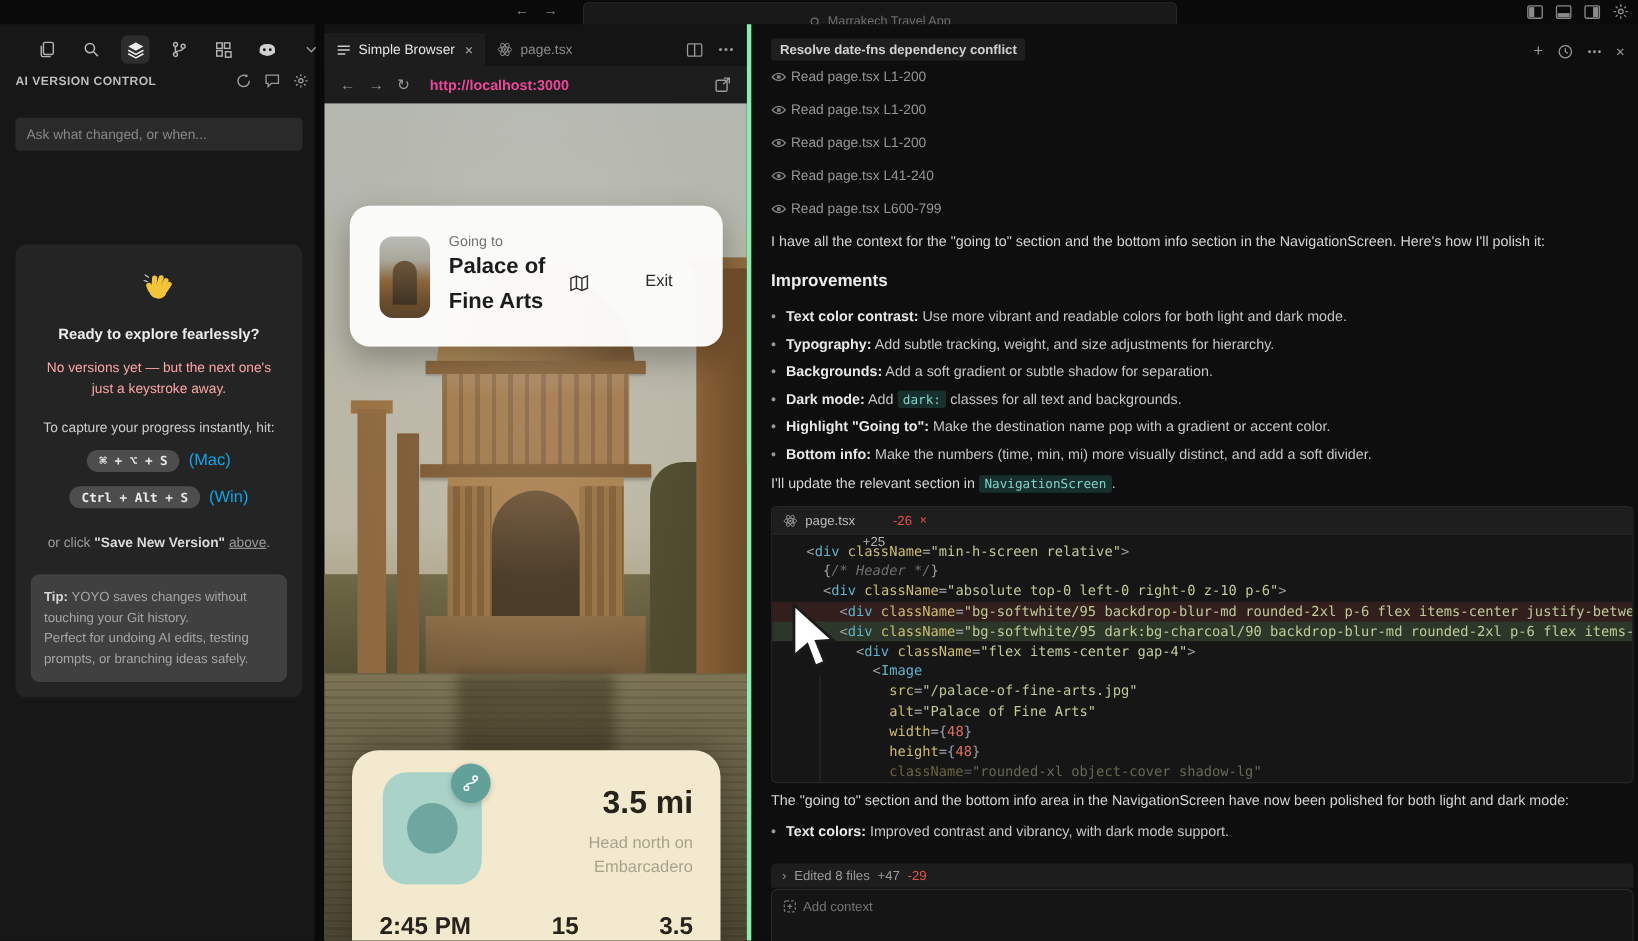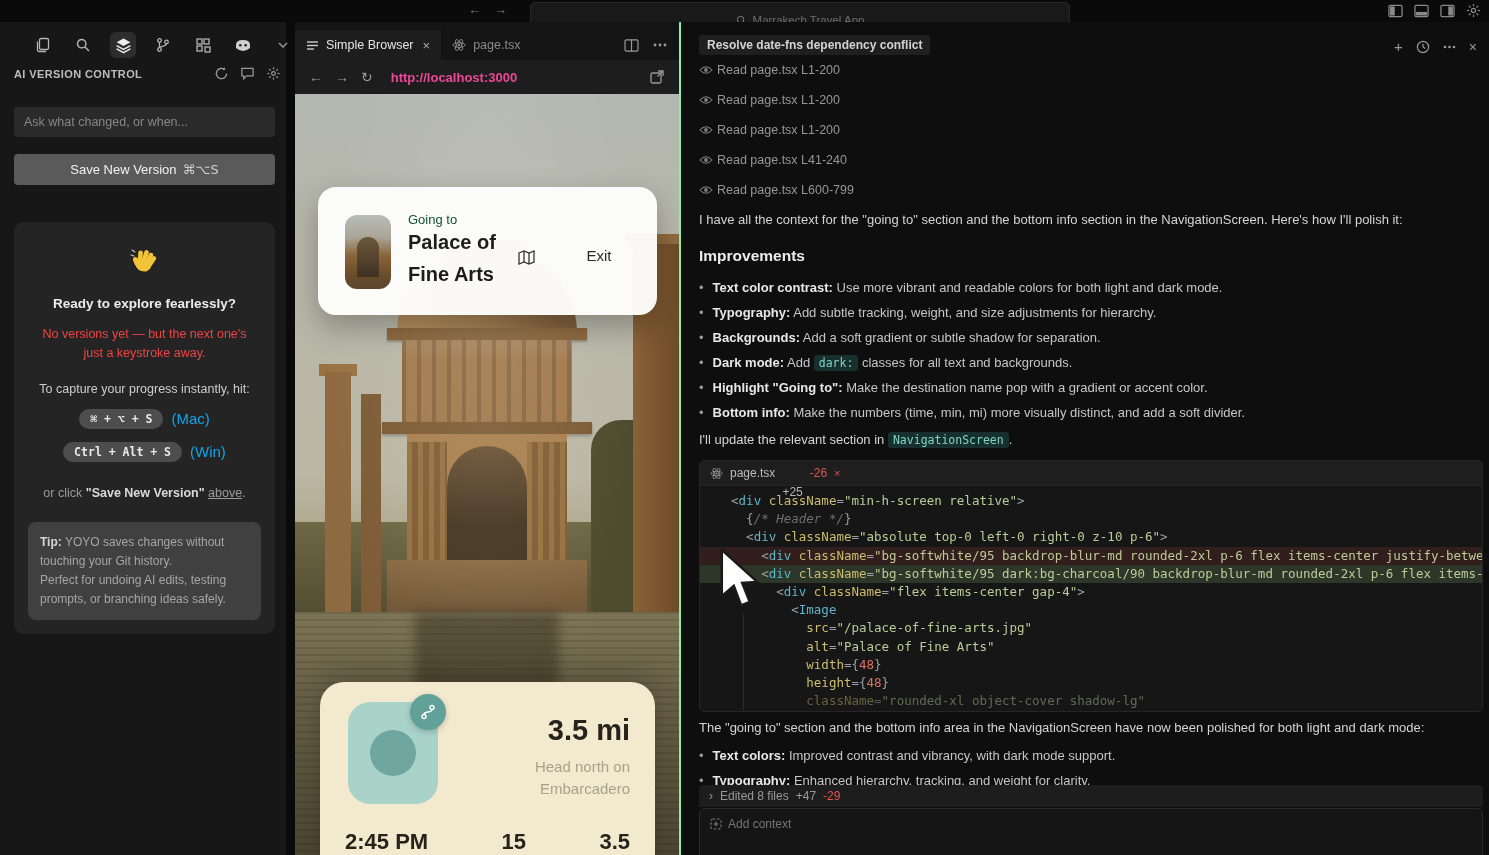--- a/index.html
+++ b/index.html
@@ -26,21 +26,21 @@
     border:none; border-radius:4px; color:#cfcfcf; font-size:12.5px; padding:0 10px; outline:none;
     font-family:"Liberation Sans","DejaVu Sans",sans-serif; }
   #ask-input::placeholder { color:#878787; }
   #save-btn { position:absolute; left:14px; top:132px; width:261px; height:31px; background:#5a5a5a;
     border:none; border-radius:4px; color:#f1f1f1; font-size:13px; cursor:pointer; }
   #save-btn .shortcut { color:#cfcfcf; margin-left:6px; font-family:"DejaVu Sans",sans-serif; }
   #welcome-card { position:absolute; left:14px; top:200px; width:261px; height:412px; background:#242424;
     border-radius:10px; text-align:center; padding:16px 14px; }
   #welcome-card .wave { margin:4px auto 0; width:32px; height:32px; }
   #welcome-card h3 { font-size:13.5px; color:#ececec; margin-top:22px; }
-  #welcome-card .sub { font-size:12.5px; color:#ef4444; line-height:1.5; margin:14px auto 0; width:220px; }
+  #welcome-card .sub { font-size:12.5px; color:#fca5a5; line-height:1.5; margin:14px auto 0; width:220px; }
   #welcome-card .capture { font-size:12.5px; color:#cdcdcd; margin-top:19px; }
   .pill-row { margin-top:13px; display:flex; align-items:center; justify-content:center; gap:8px; }
   .key-pill { background:#4d4d4d; border-radius:10px; padding:3px 11px; color:#eaeaea; font-size:11.5px;
     font-family:"DejaVu Sans Mono","DejaVu Sans",monospace; font-weight:bold; }
   .pill-label { color:#0ea5e9; font-size:15px; }
   .or-click { margin-top:24px; font-size:12.5px; color:#9b9b9b; }
   .or-click b { color:#dadada; }
   .or-click .lnk { text-decoration:underline; }
   .tip-box { margin-top:22px; background:#404040; border-radius:8px; padding:11px 12px; text-align:left;
     font-size:12px; color:#a6a6a6; line-height:1.6; }
@@ -94,21 +94,21 @@
   #haze { left:0; top:0; width:384px; height:761px;
     background:radial-gradient(ellipse at 50% 28%, rgba(255,255,255,.10), transparent 60%); }
 
   
   #nav-card { position:absolute; left:23px; top:93px; width:339px; height:128px; background:rgba(253,253,251,.97);
     border-radius:18px; box-shadow:0 12px 30px rgba(0,0,0,.28); }
   #nav-thumb { position:absolute; left:27px; top:28px; width:46px; height:74px; border-radius:12px;
     background:linear-gradient(180deg,#b9bdb6 0%,#a9a599 30%,#8a6439 55%,#6b4d2b 80%,#59452b 100%); overflow:hidden; }
   #nav-thumb::after { content:""; position:absolute; left:12px; top:22px; width:22px; height:40px;
     border-radius:11px 11px 0 0; background:linear-gradient(#6d573a,#3f3222); }
-  #going-to { position:absolute; left:90px; top:25px; font-size:13px; color:#14532d; }
+  #going-to { position:absolute; left:90px; top:25px; font-size:13px; color:#737373; }
   #dest1 { position:absolute; left:90px; top:44px; font-size:20px; font-weight:bold; color:#1c1c1c; }
   #dest2 { position:absolute; left:90px; top:76px; font-size:20px; font-weight:bold; color:#1c1c1c; }
   #map-btn { position:absolute; left:192px; top:56px; width:34px; height:28px; display:flex; align-items:center; justify-content:center; border-radius:8px; }
   #exit-btn { position:absolute; left:250px; top:52px; width:62px; height:32px; display:flex; align-items:center;
     justify-content:center; font-size:15px; color:#2b2b2b; background:#fbfbf9; border-radius:9px; }
 
   
   #info-card { position:absolute; left:25px; top:588px; width:335px; height:267px; background:#f2e9cf;
     border-radius:24px; box-shadow:0 -8px 24px rgba(0,0,0,.18); }
   #map-thumb { position:absolute; left:28px; top:20px; width:90px; height:102px; border-radius:22px; background:#a9d2c9; }
@@ -118,21 +118,21 @@
   #dist-big { position:absolute; right:25px; top:32px; font-size:29px; font-weight:bold; color:#26231a; }
   #instr1 { position:absolute; right:25px; top:76px; font-size:15px; color:#a9a28a; }
   #instr2 { position:absolute; right:25px; top:98px; font-size:15px; color:#a9a28a; }
   #stats-row { position:absolute; left:25px; right:25px; top:147px; display:flex; justify-content:space-between; }
   .stat { text-align:center; }
   .stat:first-child { text-align:left; }
   .stat:last-child { text-align:right; }
   .stat .v { font-size:22px; font-weight:bold; color:#26231a; }
 
   
-  #chat { position:absolute; left:679px; top:22px; width:810px; height:833px; background:#0e0e0e; border-left:2px solid #86efac; }
+  #chat { position:absolute; left:679px; top:22px; width:810px; height:833px; background:#0e0e0e; border-left:4px solid #86efac; }
   #chat-title { position:absolute; left:18px; top:13px; background:#1f1f1f; border-radius:3px;
     padding:3px 8px; font-size:12px; font-weight:bold; color:#d2d2d2; }
   #chat-actions { position:absolute; right:12px; top:16px; display:flex; gap:13px; align-items:center; color:#9a9a9a; }
   .read-row { position:absolute; left:18px; display:flex; align-items:center; gap:4px;
     color:#969696; font-size:12.5px; }
   #chat-intro { position:absolute; left:18px; top:190px; width:786px; font-size:13px; color:#d4d4d4; }
   #imp-head { position:absolute; left:18px; top:225px; font-size:15.5px; font-weight:bold; color:#ececec; }
   .bullet { position:absolute; left:18px; width:780px; font-size:13px; color:#c6c6c6; }
   .bullet .dot { color:#9a9a9a; margin-right:9px; }
   .bullet b { color:#e8e8e8; }
@@ -285,21 +285,20 @@
             <line x1="11.1" y1="11.1" x2="12.6" y2="12.6"></line>
             <line x1="12.6" y1="3.4" x2="11.1" y2="4.9"></line>
             <line x1="4.9" y1="11.1" x2="3.4" y2="12.6"></line>
           </g>
         </svg>
     </span>
   </div>
 
   <input id="ask-input" placeholder="Ask what changed, or when..." style="">
 
-  <button id="save-btn"><span>Save New Version</span><span class="shortcut">⌘⌥S</span></button>
 
   <div id="welcome-card">
     <svg class="wave" viewBox="0 0 32 32">
       <g transform="rotate(18 16 16)">
         <rect x="9" y="10" width="4.6" height="14" rx="2.3" fill="#f3c338" transform="rotate(-14 11 17)"></rect>
         <rect x="13.4" y="8" width="4.6" height="16" rx="2.3" fill="#f3c338"></rect>
         <rect x="17.8" y="9" width="4.6" height="15" rx="2.3" fill="#f3c338" transform="rotate(8 20 16)"></rect>
         <rect x="21.6" y="11" width="4.2" height="12" rx="2.1" fill="#f3c338" transform="rotate(16 23 17)"></rect>
         <ellipse cx="16.5" cy="23" rx="8" ry="6.5" fill="#f3c338"></ellipse>
         <rect x="6" y="18" width="5" height="9" rx="2.5" fill="#f3c338" transform="rotate(-40 8 22)"></rect>
@@ -537,21 +536,20 @@
           <div class="cl"><span class="tk-a">            alt</span><span class="tk-p">=</span><span class="tk-s">"Palace of Fine Arts"</span></div>
           <div class="cl"><span class="tk-a">            width</span><span class="tk-p">={</span><span class="tk-n">48</span><span class="tk-p">}</span></div>
           <div class="cl"><span class="tk-a">            height</span><span class="tk-p">={</span><span class="tk-n">48</span><span class="tk-p">}</span></div>
           <div class="cl dim"><span class="tk-a">            className</span><span class="tk-p">=</span><span class="tk-s">"rounded-xl object-cover shadow-lg"</span></div>
         </div>
     </div>
   </div>
 
   <p id="chat-outro">The "going to" section and the bottom info area in the NavigationScreen have now been polished for both light and dark mode:</p>
   <div class="bullet" style="top:726px"><span class="dot">•</span><b>Text colors:</b><span> Improved contrast and vibrancy, with dark mode support.</span></div>
-  <div class="bullet" style="top:751px"><span class="dot">•</span><b>Typography:</b><span> Enhanced hierarchy, tracking, and weight for clarity.</span></div>
 
   <div id="edited-bar">
     <span>›</span>
     <span>Edited 8 files</span>
     <span>+47</span>
     <span class="removed">-29</span>
   </div>
 
   <div id="input-box">
     <div id="add-context">

